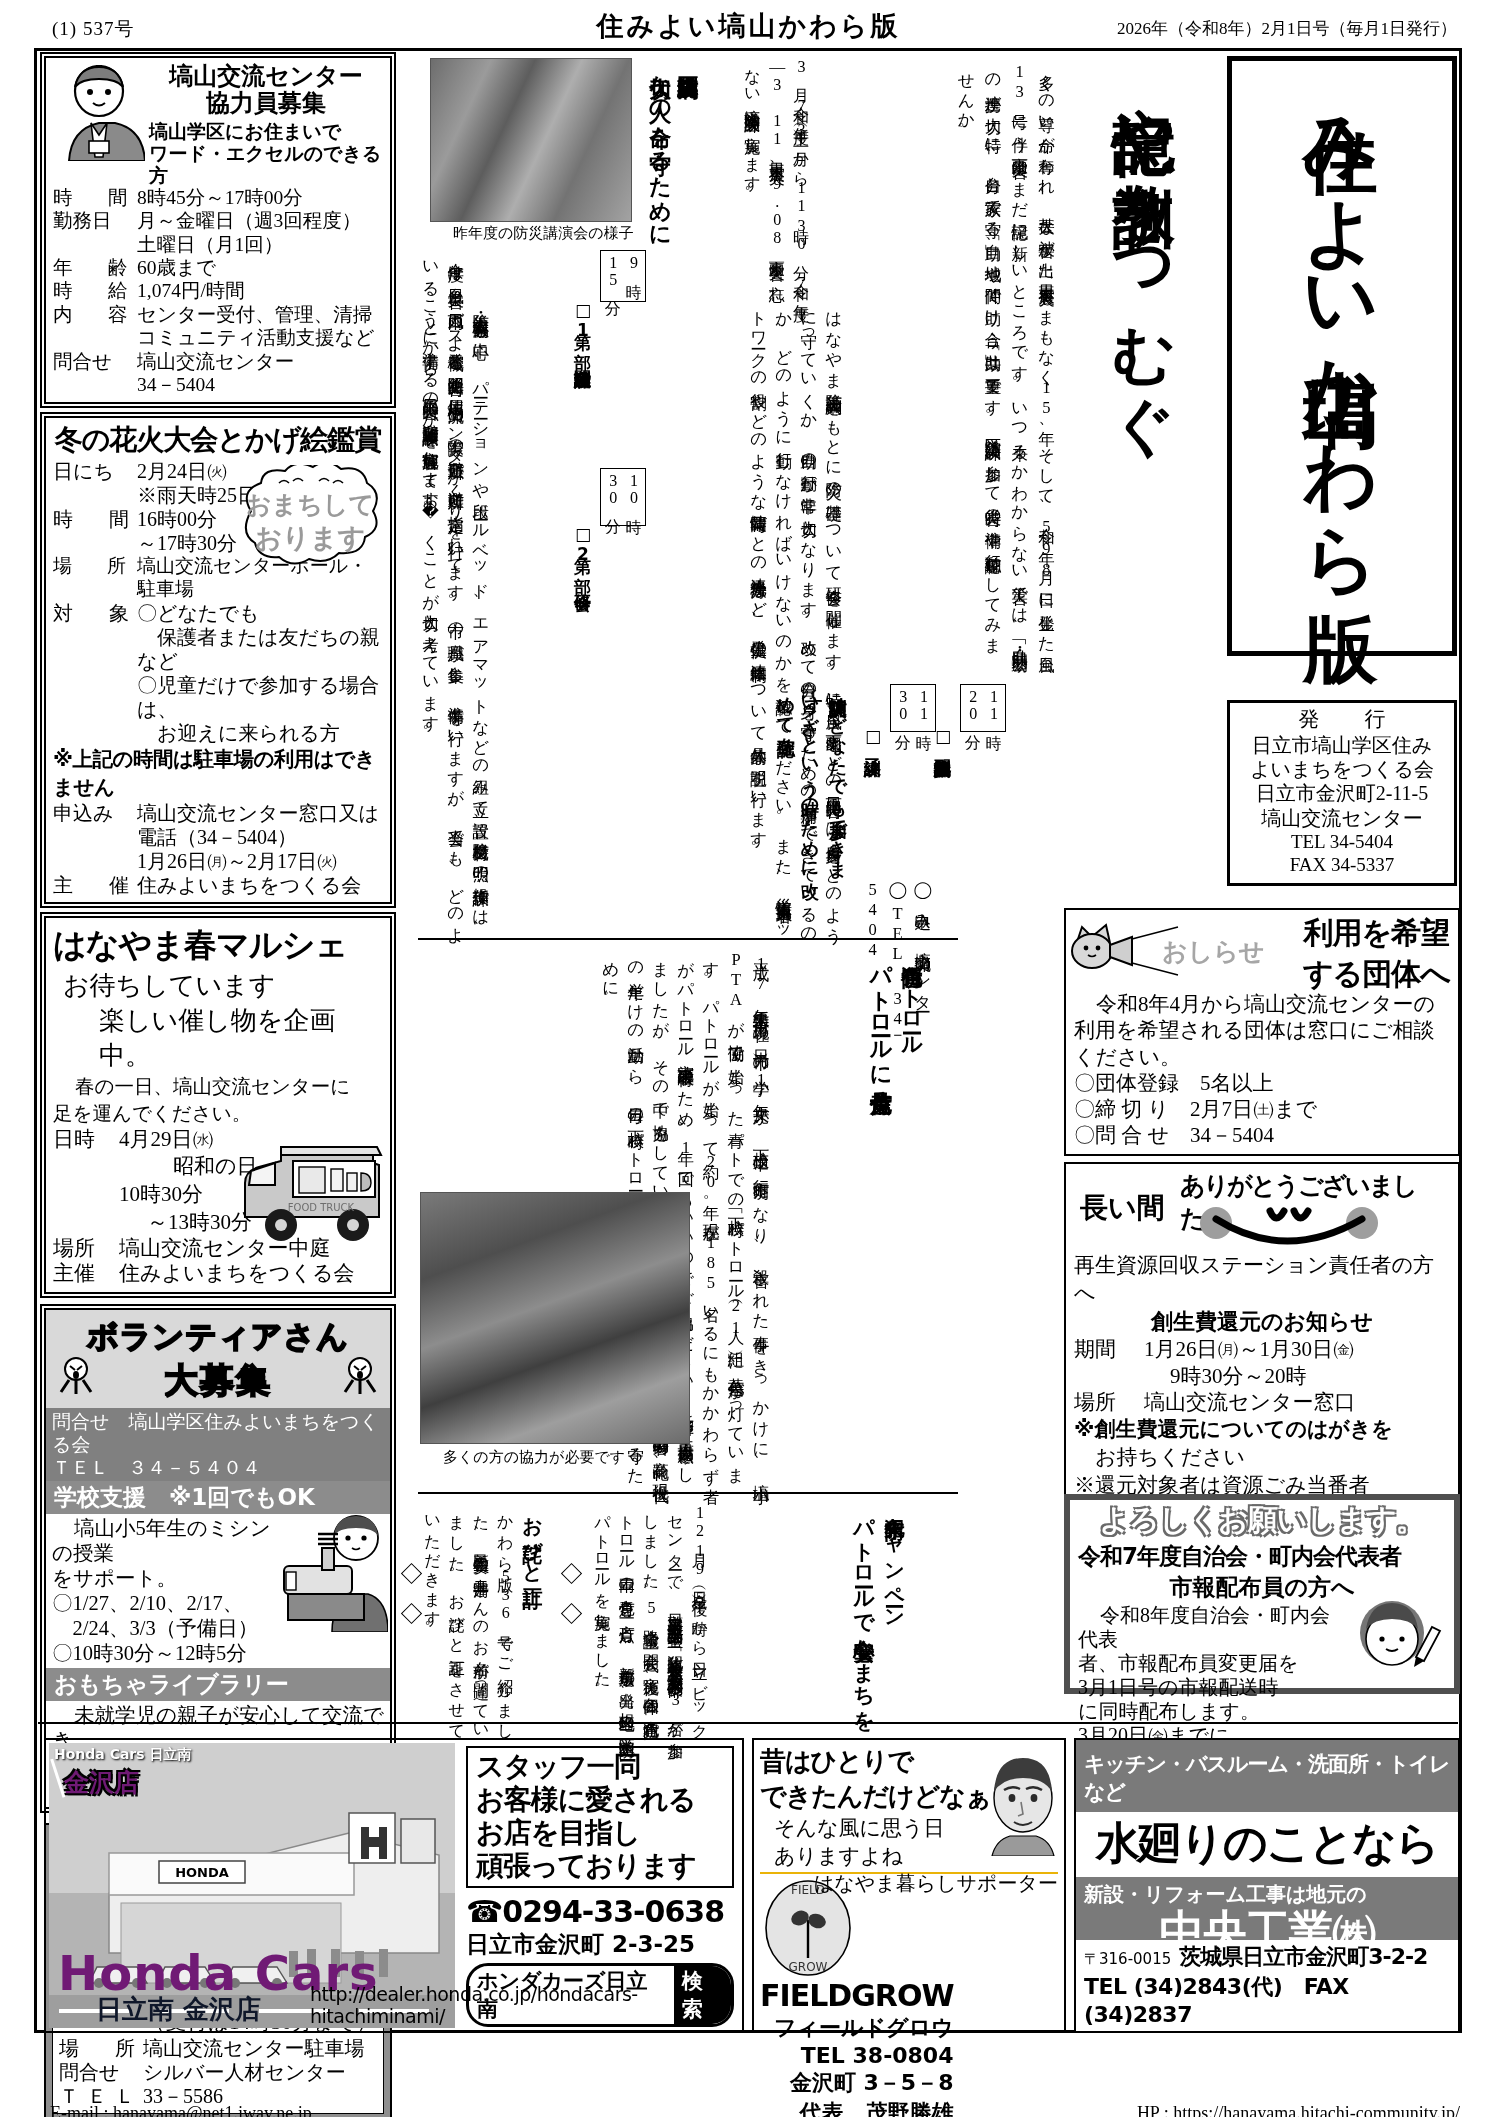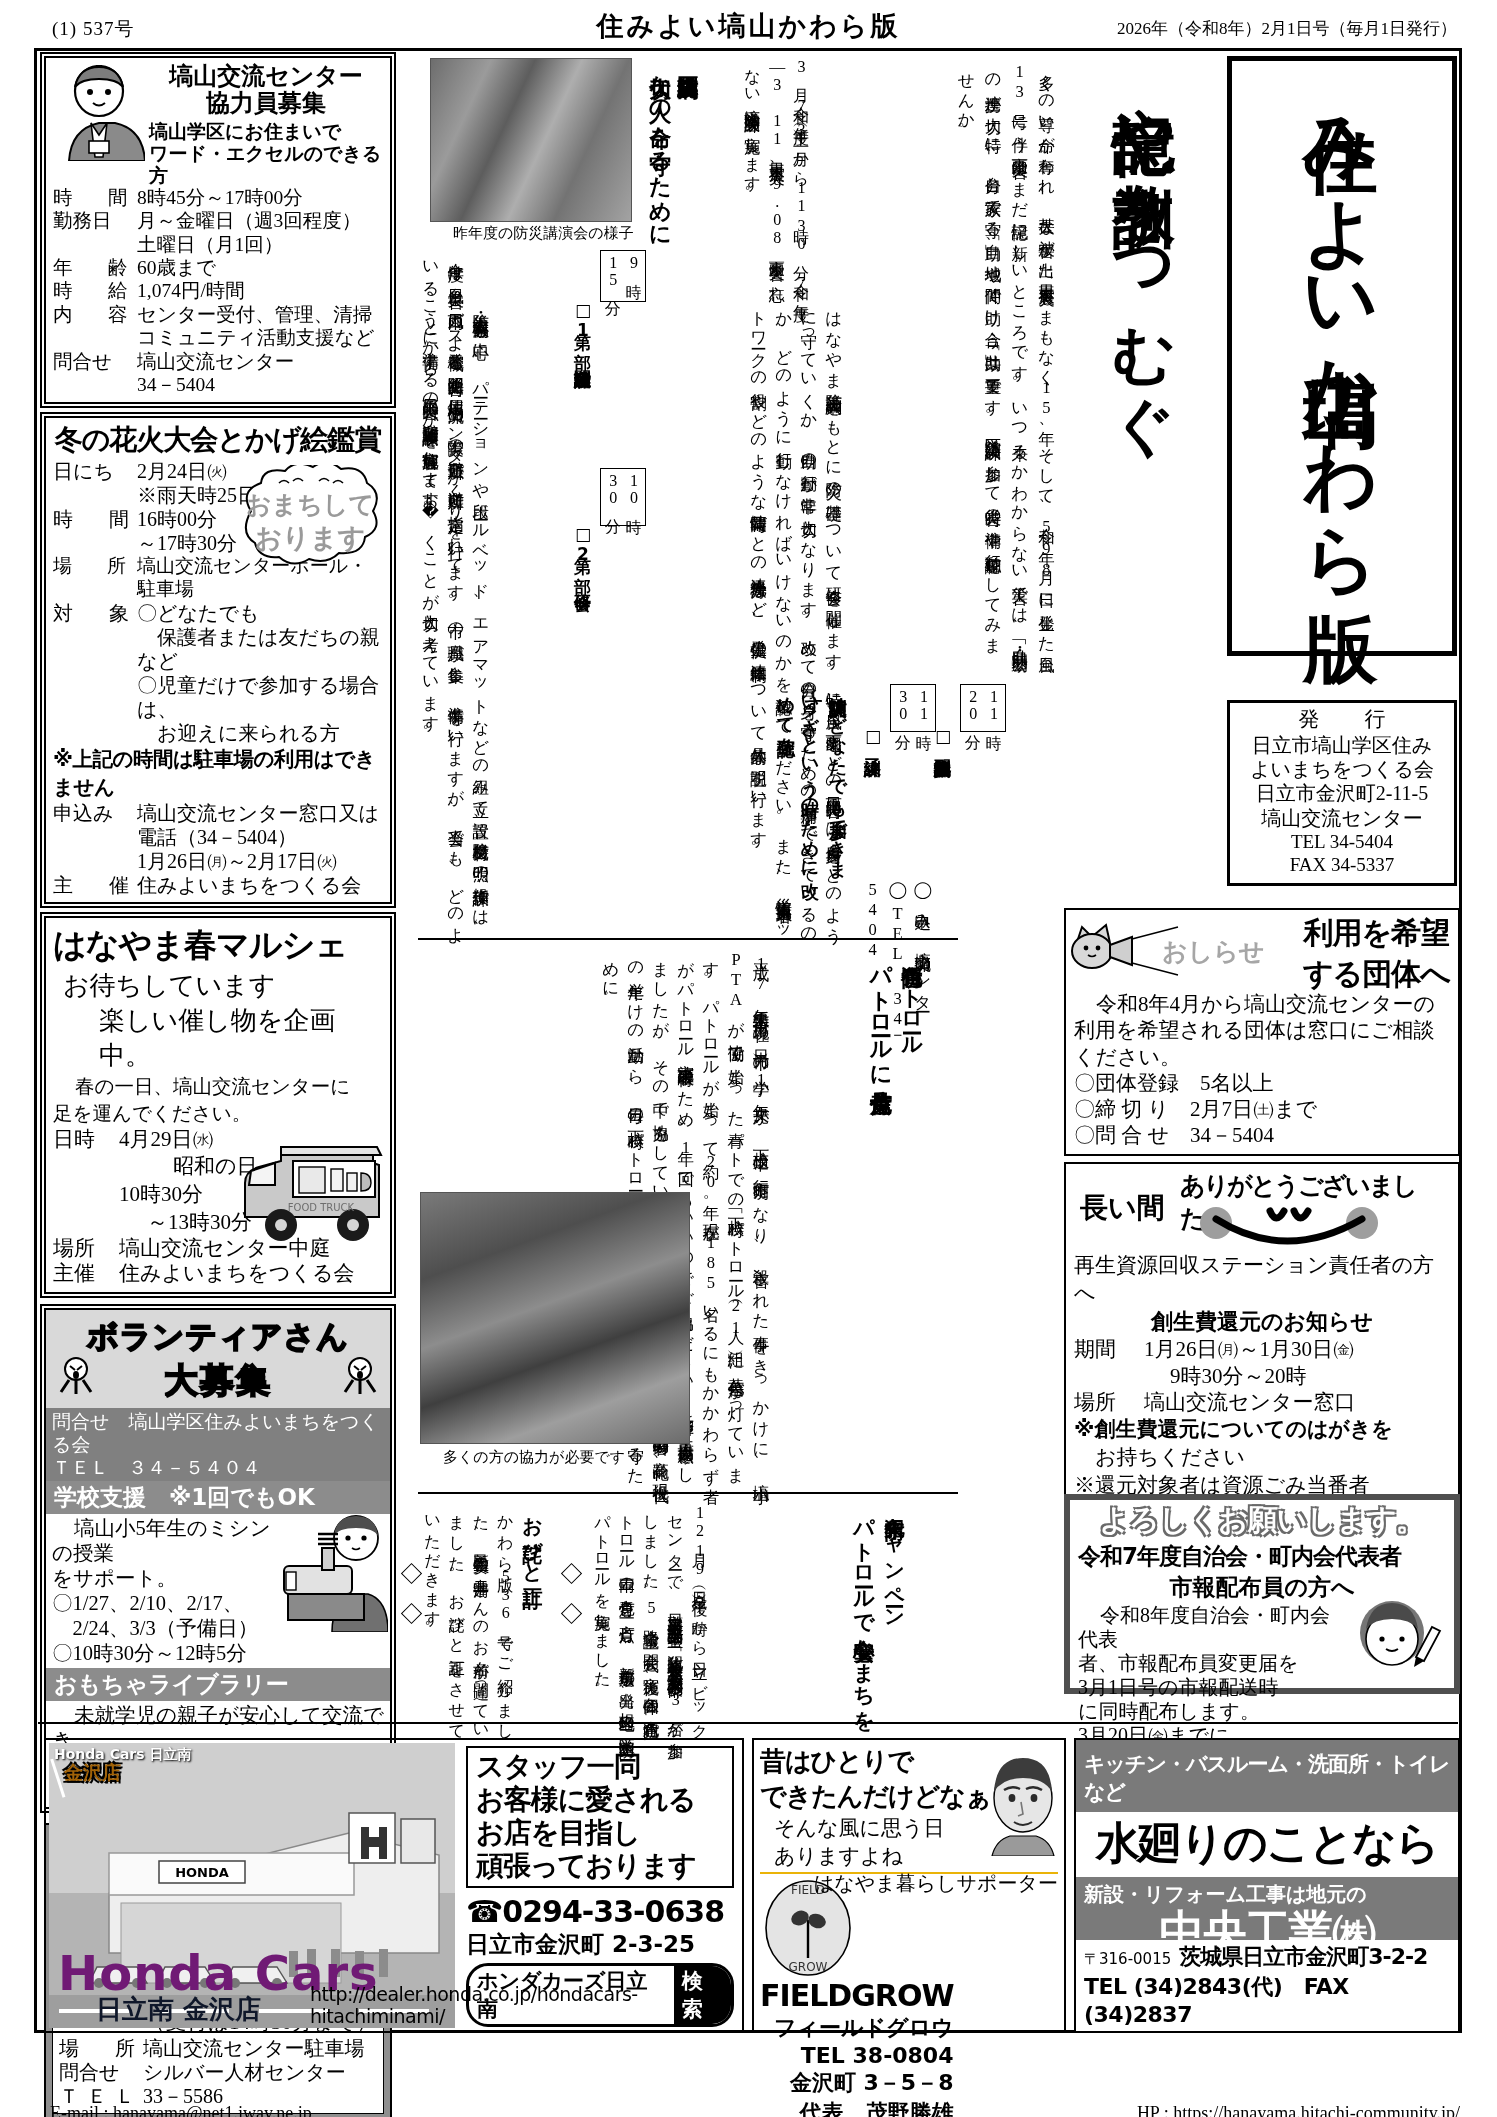--- a/index.html
+++ b/index.html
@@ -556,21 +556,21 @@
           <rect x="240" y="208" width="9" height="26"></rect>
             <rect x="258" y="206" width="9" height="28"></rect>
           <rect x="282" y="206" width="9" height="28"></rect>
             <rect x="306" y="208" width="9" height="26"></rect>
           <rect x="330" y="206" width="9" height="28"></rect>
         </g>
         <rect x="0" y="252" width="406" height="33" fill="#9e9e9e"></rect>
         <path d="M10 268 h70 M110 268 h70 M210 268 h70 M310 268 h70" stroke="#fff" stroke-width="4"></path>
       </svg>
       <div style="position:absolute;left:8px;top:6px;font-size:14px;color:#fff;font-weight:700;font-family:'DejaVu Sans',sans-serif;text-shadow:1px 1px 2px #000;">Honda Cars 日立南</div>
-      <div class="gothic" style="position:absolute;left:18px;top:20px;font-size:19px;font-weight:700;color:#a16207;
+      <div class="gothic" style="position:absolute;left:18px;top:26px;font-size:25px;font-weight:700;color:#701a75;
            text-shadow:2px 2px 0 #000,-2px 2px 0 #000,2px -2px 0 #000,-2px -2px 0 #000;">金沢店</div>
       <div style="position:absolute;left:10px;top:16px;width:14px;height:40px;border-left:3px solid #fff;transform:rotate(-18deg);"></div>
       <div class="gothic" style="position:absolute;left:12px;bottom:30px;font-size:48px;font-weight:700;color:#701a75;letter-spacing:1px;">Honda Cars</div>
       <div class="gothic" style="position:absolute;left:50px;bottom:4px;font-size:26px;font-weight:700;color:#0f172a;">日立南 金沢店</div>
     </div>
     <div style="flex:1;padding:6px 8px 4px;position:relative;">
       <div style="border:2px solid #000;padding:2px 8px 4px;">
         <div class="gothic" style="font-size:28px;font-weight:700;letter-spacing:-1px;line-height:1.18;">スタッフ一同</div>
         <div class="gothic" style="font-size:28px;font-weight:700;letter-spacing:-1px;line-height:1.18;">お客様に愛される</div>
         <div class="gothic" style="font-size:28px;font-weight:700;letter-spacing:-1px;line-height:1.18;">お店を目指し</div>

